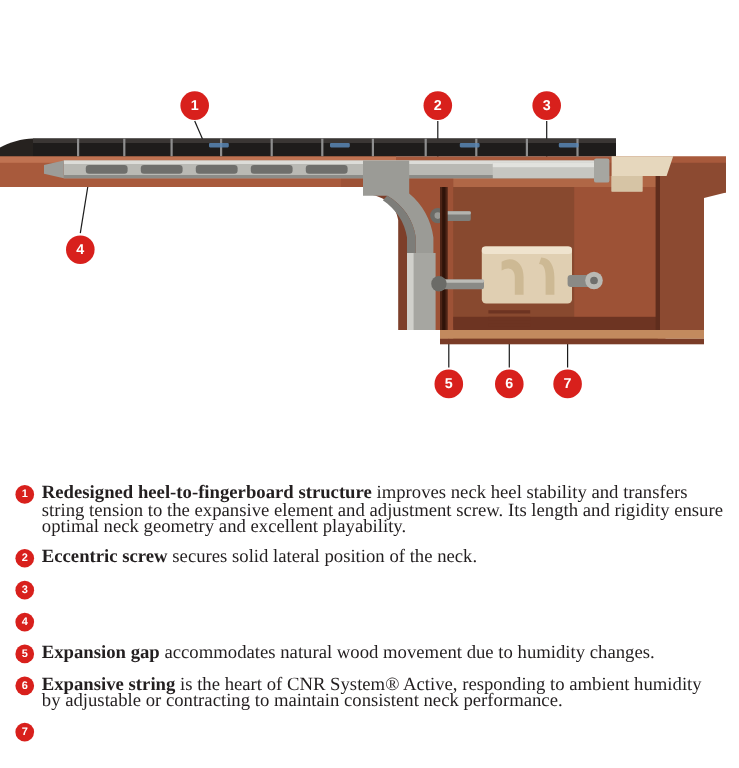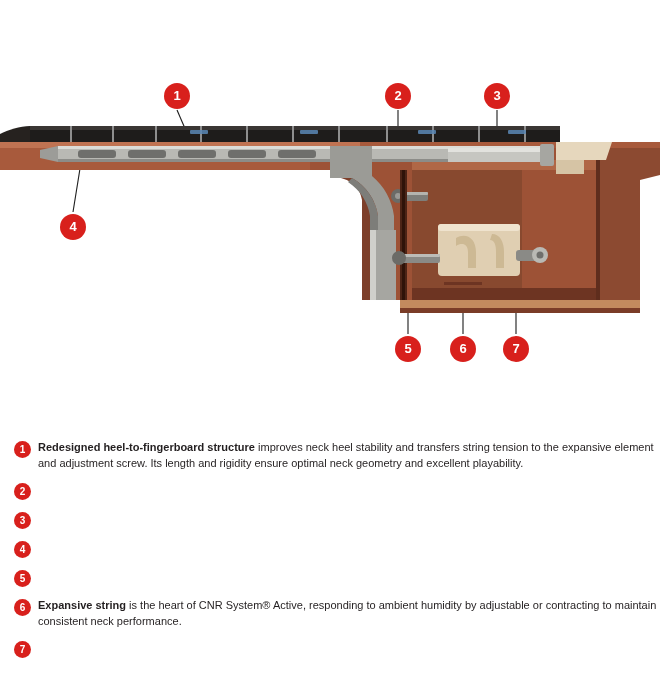--- a/index.html
+++ b/index.html
@@ -68,24 +68,25 @@
     background: #d8201c;
     color: #fff;
     font-size: 10px;
     font-weight: bold;
     line-height: 17px;
     text-align: center;
     margin-right: 7px;
     margin-top: 1px;
   }
   .legend-text {
-    font-size: 11px;
+    font-size: 17px;
     line-height: 15.5px;
     color: #231f20;
     max-width: 625px;
+    font-family: Liberation Serif, serif;
   }
   .legend-text b {
     font-weight: bold;
   }
 </style>
 </head>
 <body>
 
 <div class="diagram">
 
@@ -247,32 +248,34 @@
 
 <div class="legend">
 
   <div class="legend-row">
     <div class="legend-num">1</div>
     <div class="legend-text"><b>Redesigned heel-to-fingerboard structure</b><span> improves neck heel stability and transfers string tension to the expansive element and adjustment screw. Its length and rigidity ensure optimal neck geometry and excellent playability.</span></div>
   </div>
 
   <div class="legend-row">
     <div class="legend-num">2</div>
+    <div class="legend-text"><b>Eccentric screw</b><span> secures solid lateral position of the neck.</span></div>
   </div>
 
   <div class="legend-row">
     <div class="legend-num">3</div>
   </div>
 
   <div class="legend-row">
     <div class="legend-num">4</div>
   </div>
 
   <div class="legend-row">
     <div class="legend-num">5</div>
+    <div class="legend-text"><b>Expansion gap</b><span> accommodates natural wood movement due to humidity changes.</span></div>
   </div>
 
   <div class="legend-row">
     <div class="legend-num">6</div>
     <div class="legend-text"><b>Expansive string</b><span> is the heart of CNR System® Active, responding to ambient humidity by adjustable or contracting to maintain consistent neck performance.</span></div>
   </div>
 
   <div class="legend-row">
     <div class="legend-num">7</div>
   </div>

